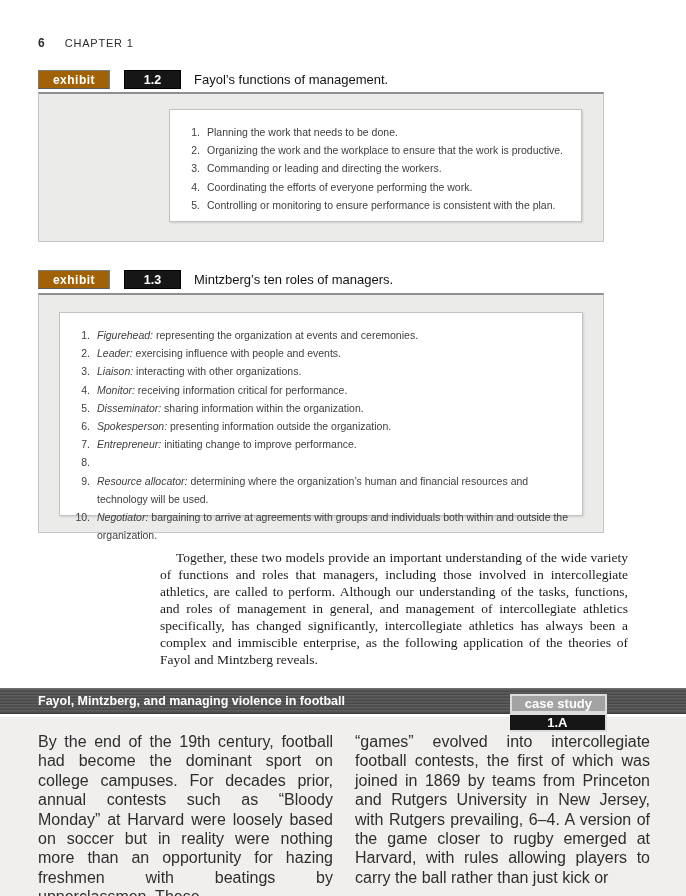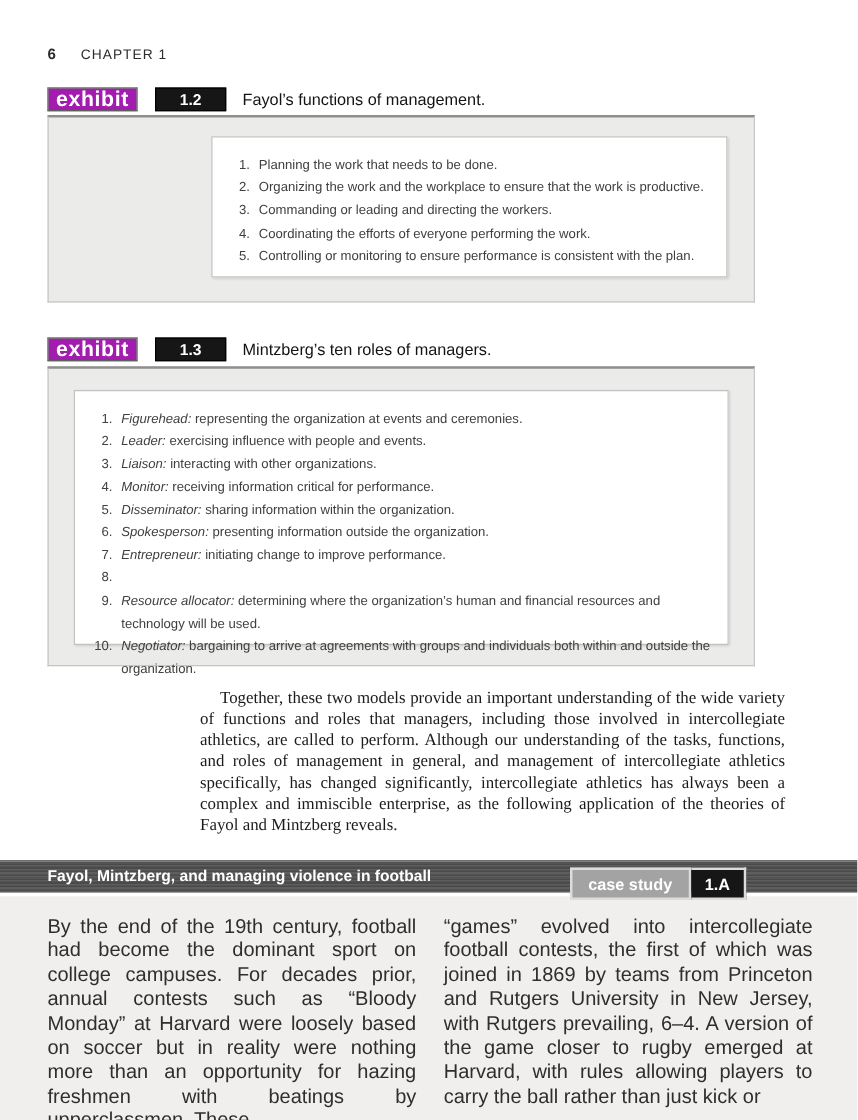--- a/index.html
+++ b/index.html
@@ -13,21 +13,21 @@
   
   .page-header{
     padding:36px 0 0 38px;display:flex;align-items:baseline;gap:20px;
     font-size:11px;color:#2c2c2c;letter-spacing:0.8px;
   }
   .page-number{font-weight:bold;font-size:12px;letter-spacing:0;}
 
   
   .exhibit-bar{display:flex;align-items:stretch;height:19px;margin-left:38px;}
   .ex-label{
-    width:70px;background:#a21caf;color:#fff;font-weight:bold;font-size:17px;
+    width:70px;background:#a16207;color:#fff;font-weight:bold;font-size:12px;
     display:flex;align-items:center;justify-content:center;letter-spacing:0.5px;
     border:1px solid #7c7c7c;border-bottom-color:#5e5e5e;
   }
   .ex-num{
     width:55px;background:#161616;color:#fff;font-weight:bold;font-size:12.5px;
     display:flex;align-items:center;justify-content:center;margin-left:14px;
     border:1px solid #000;
   }
   .ex-title{margin-left:13px;align-self:center;font-size:13px;color:#131313;}
 
@@ -63,21 +63,21 @@
   }
 
   
   .cs-band{
     margin-top:20px;height:26px;position:relative;display:flex;align-items:center;
     background:repeating-linear-gradient(180deg,
       #5e5e5e 0px,#5e5e5e 1px,#535353 1px,#535353 2px,#4a4a4a 2px,#4a4a4a 3px);
     border-top:1px solid #6e6e6e;border-bottom:1px solid #3c3c3c;box-sizing:border-box;
   }
   .cs-title{margin-left:38px;color:#ffffff;font-weight:bold;font-size:12.5px;}
-  .cs-tags{position:absolute;right:89px;top:5px;display:flex;align-items:stretch;height:26px;}
+  .cs-tags{position:absolute;right:79px;top:5px;display:flex;align-items:stretch;height:26px;flex-direction:column;}
   .cs-label{
     background:#a3a3a3;color:#fff;font-weight:bold;font-size:13px;
     display:flex;align-items:center;justify-content:center;padding:0 13px;
     border:2px solid #dcdcdc;
   }
   .cs-num{
     background:#161616;color:#fff;font-weight:bold;font-size:13px;
     display:flex;align-items:center;justify-content:center;padding:0 11px;
     border:2px solid #dcdcdc;border-left:none;
   }

